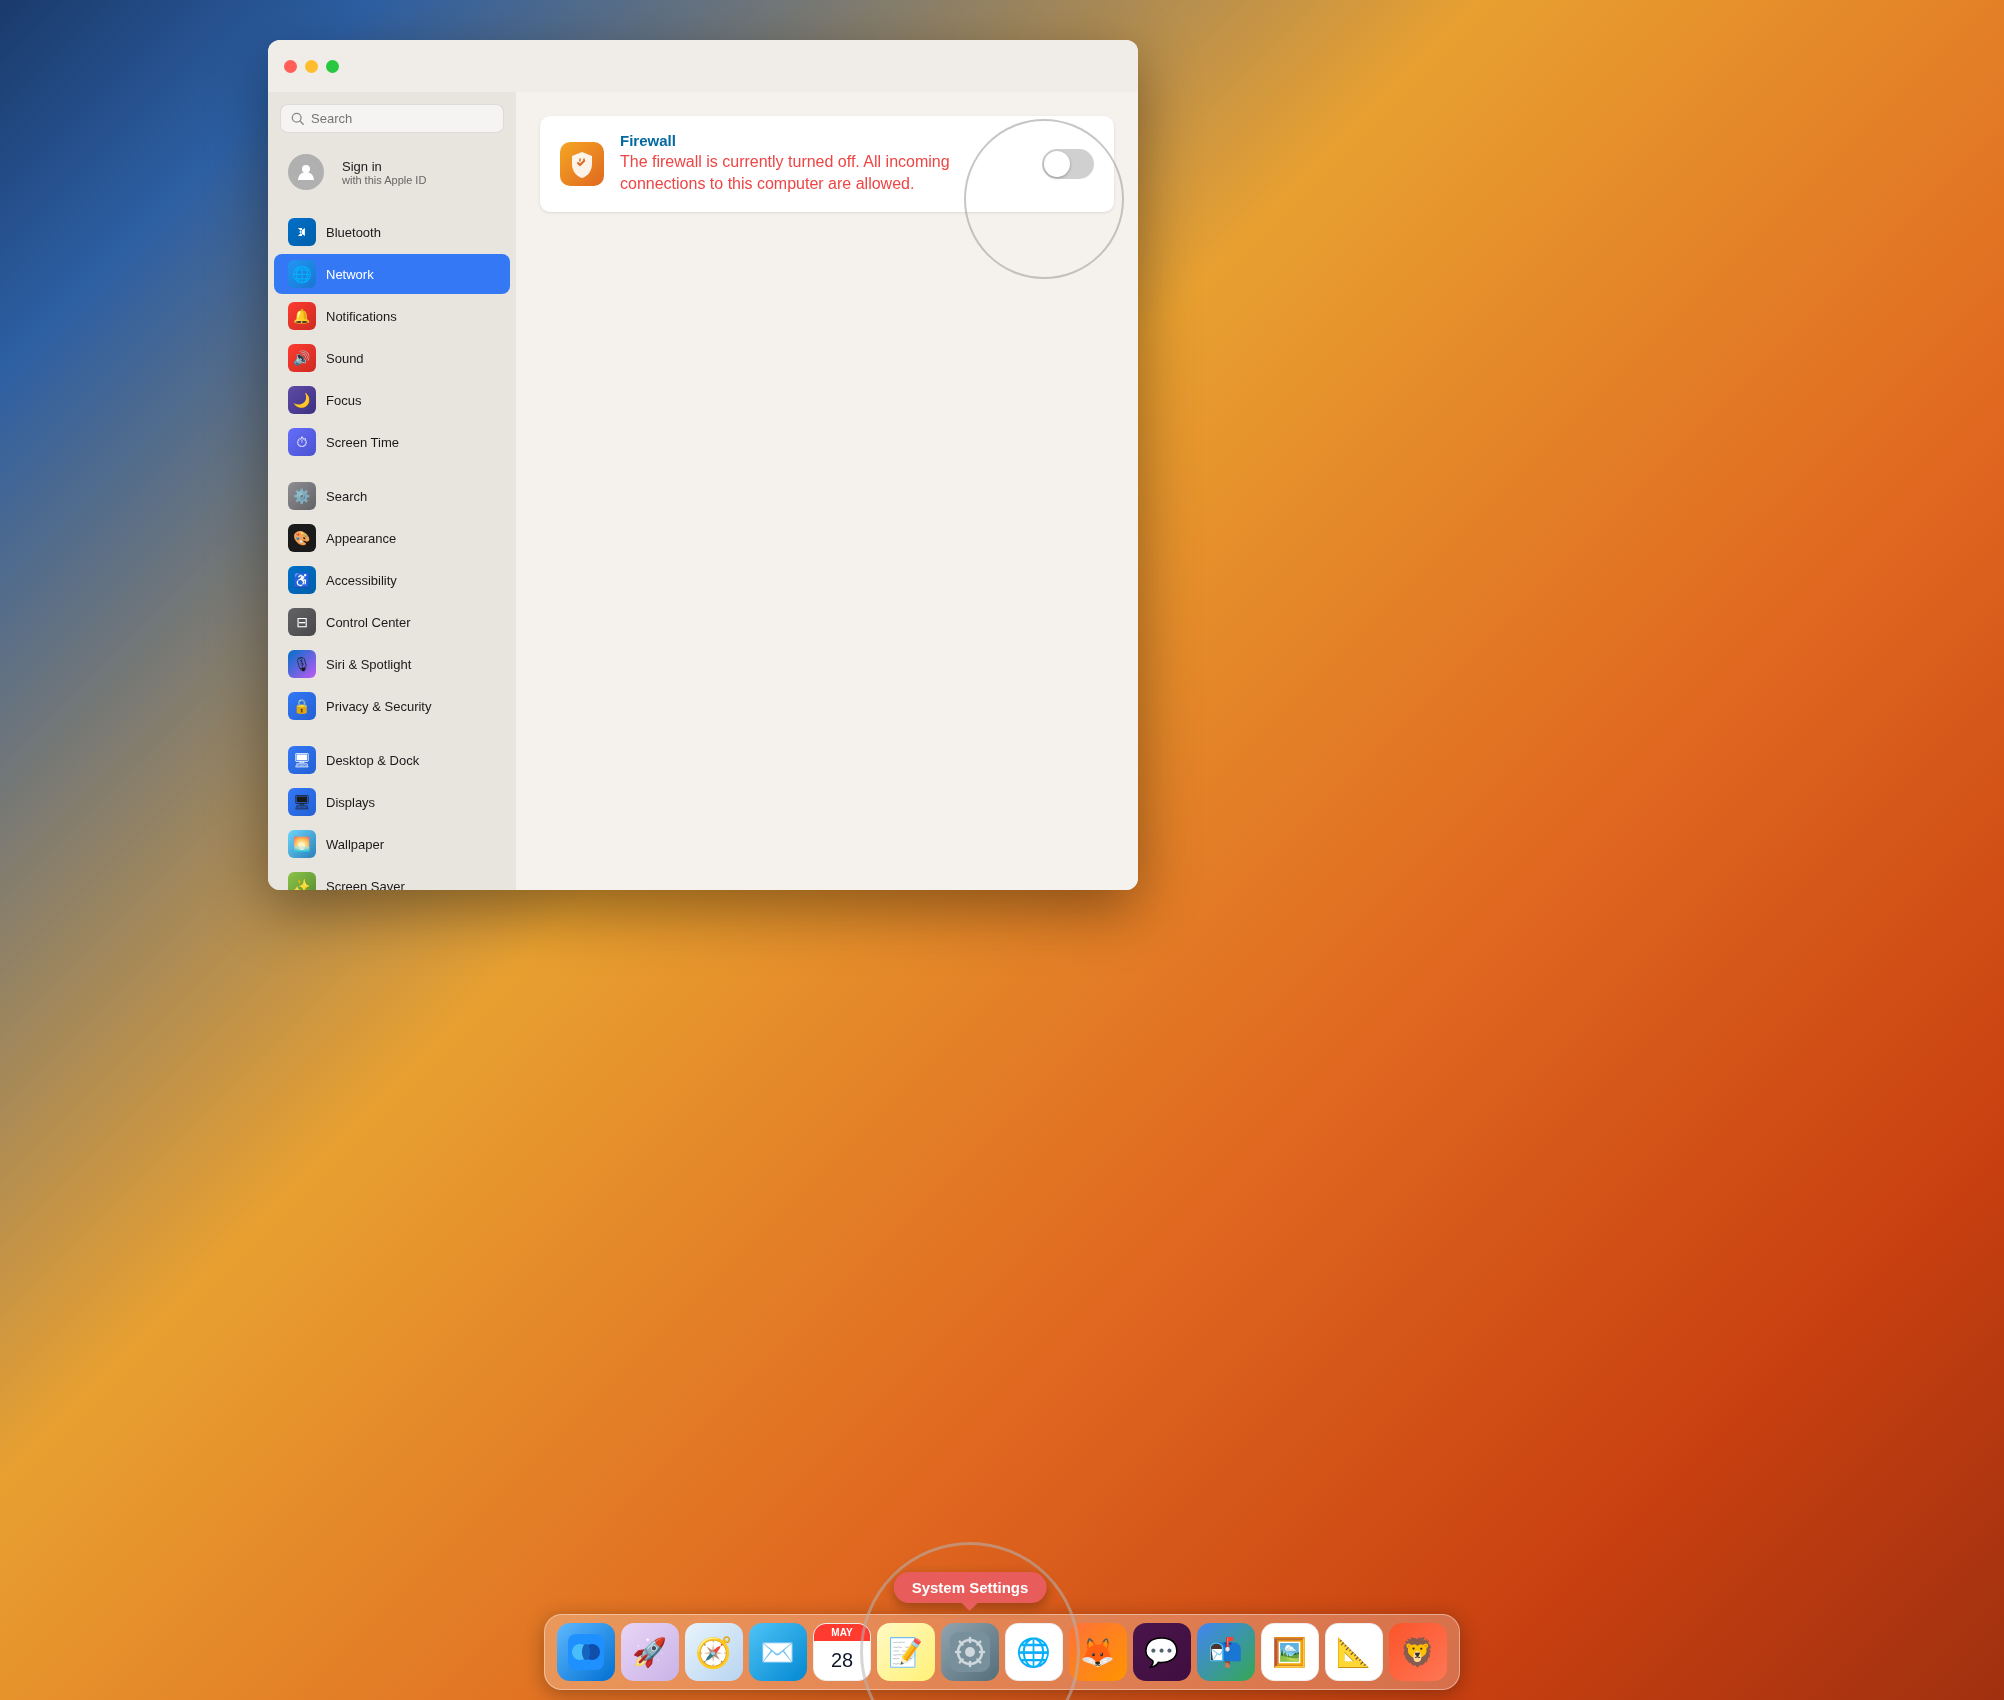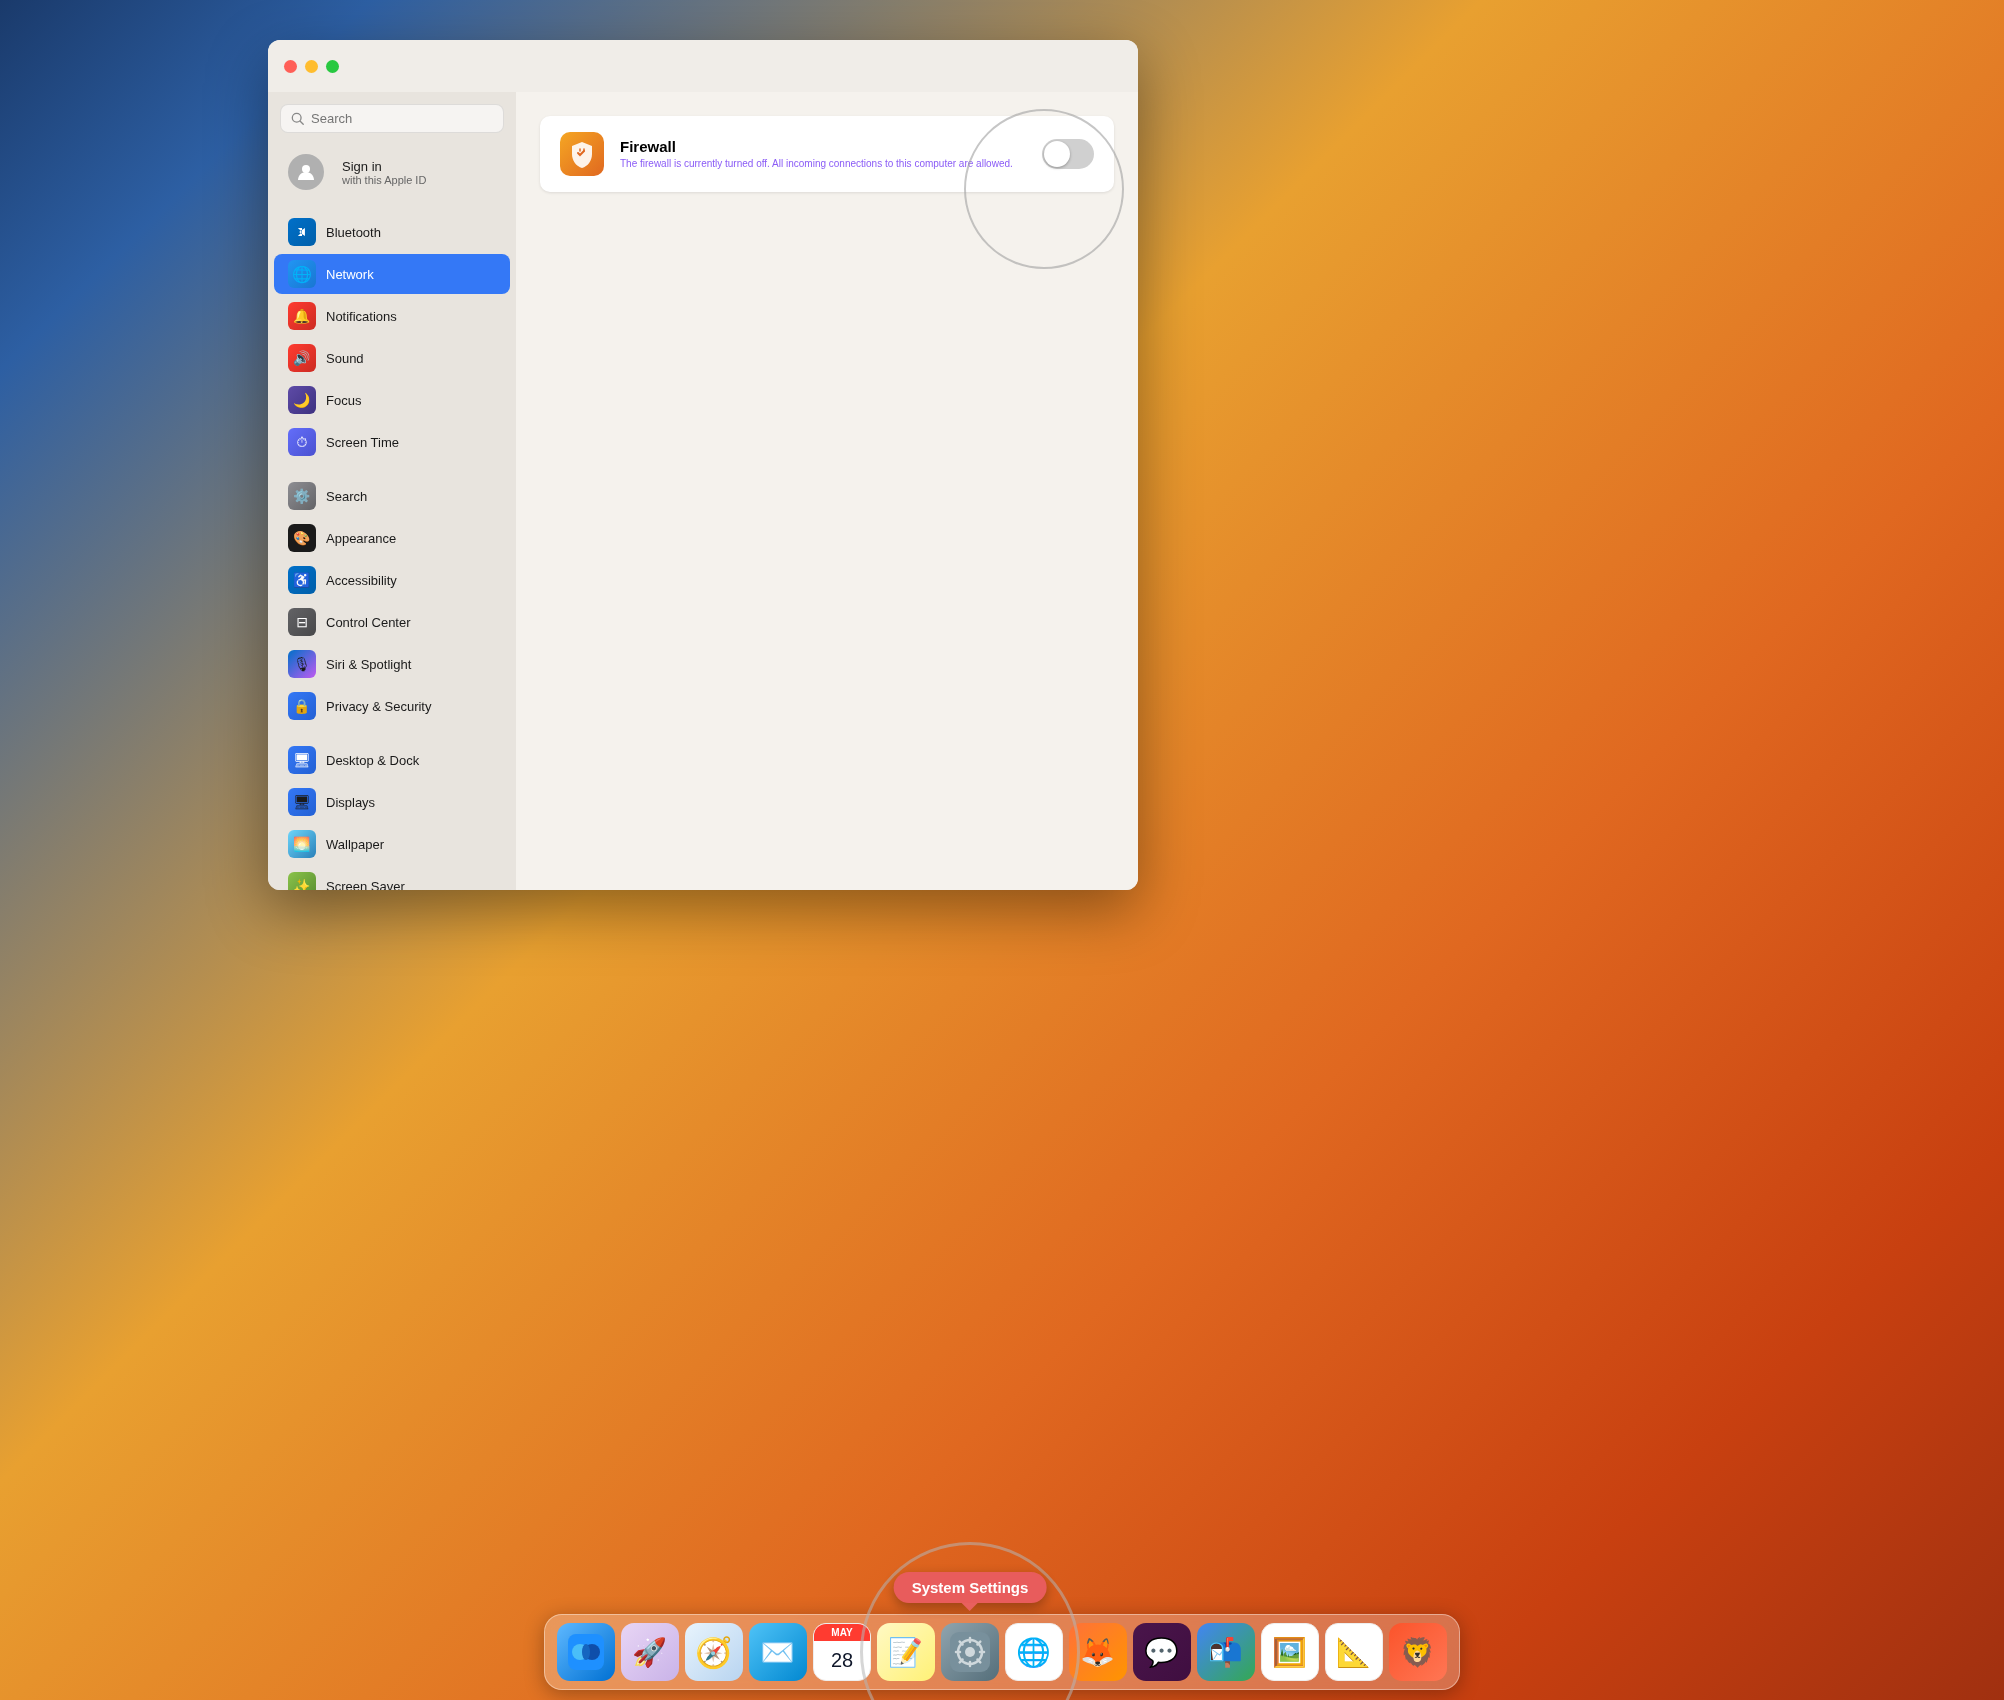--- a/index.html
+++ b/index.html
@@ -188,26 +188,26 @@
       flex-shrink: 0;
     }
 
     .firewall-info {
       flex: 1;
     }
 
     .firewall-title {
       font-size: 15px;
       font-weight: 600;
-      color: #000000;
+      color: #0369a1;
     }
 
     .firewall-desc {
-      font-size: 10px;
-      color: #8b5cf6;
+      font-size: 16px;
+      color: #ef4444;
       margin-top: 2px;
       line-height: 1.4;
     }
 
     
     .toggle-switch {
       width: 52px;
       height: 30px;
       border-radius: 15px;
       background: #d0d0d0;

